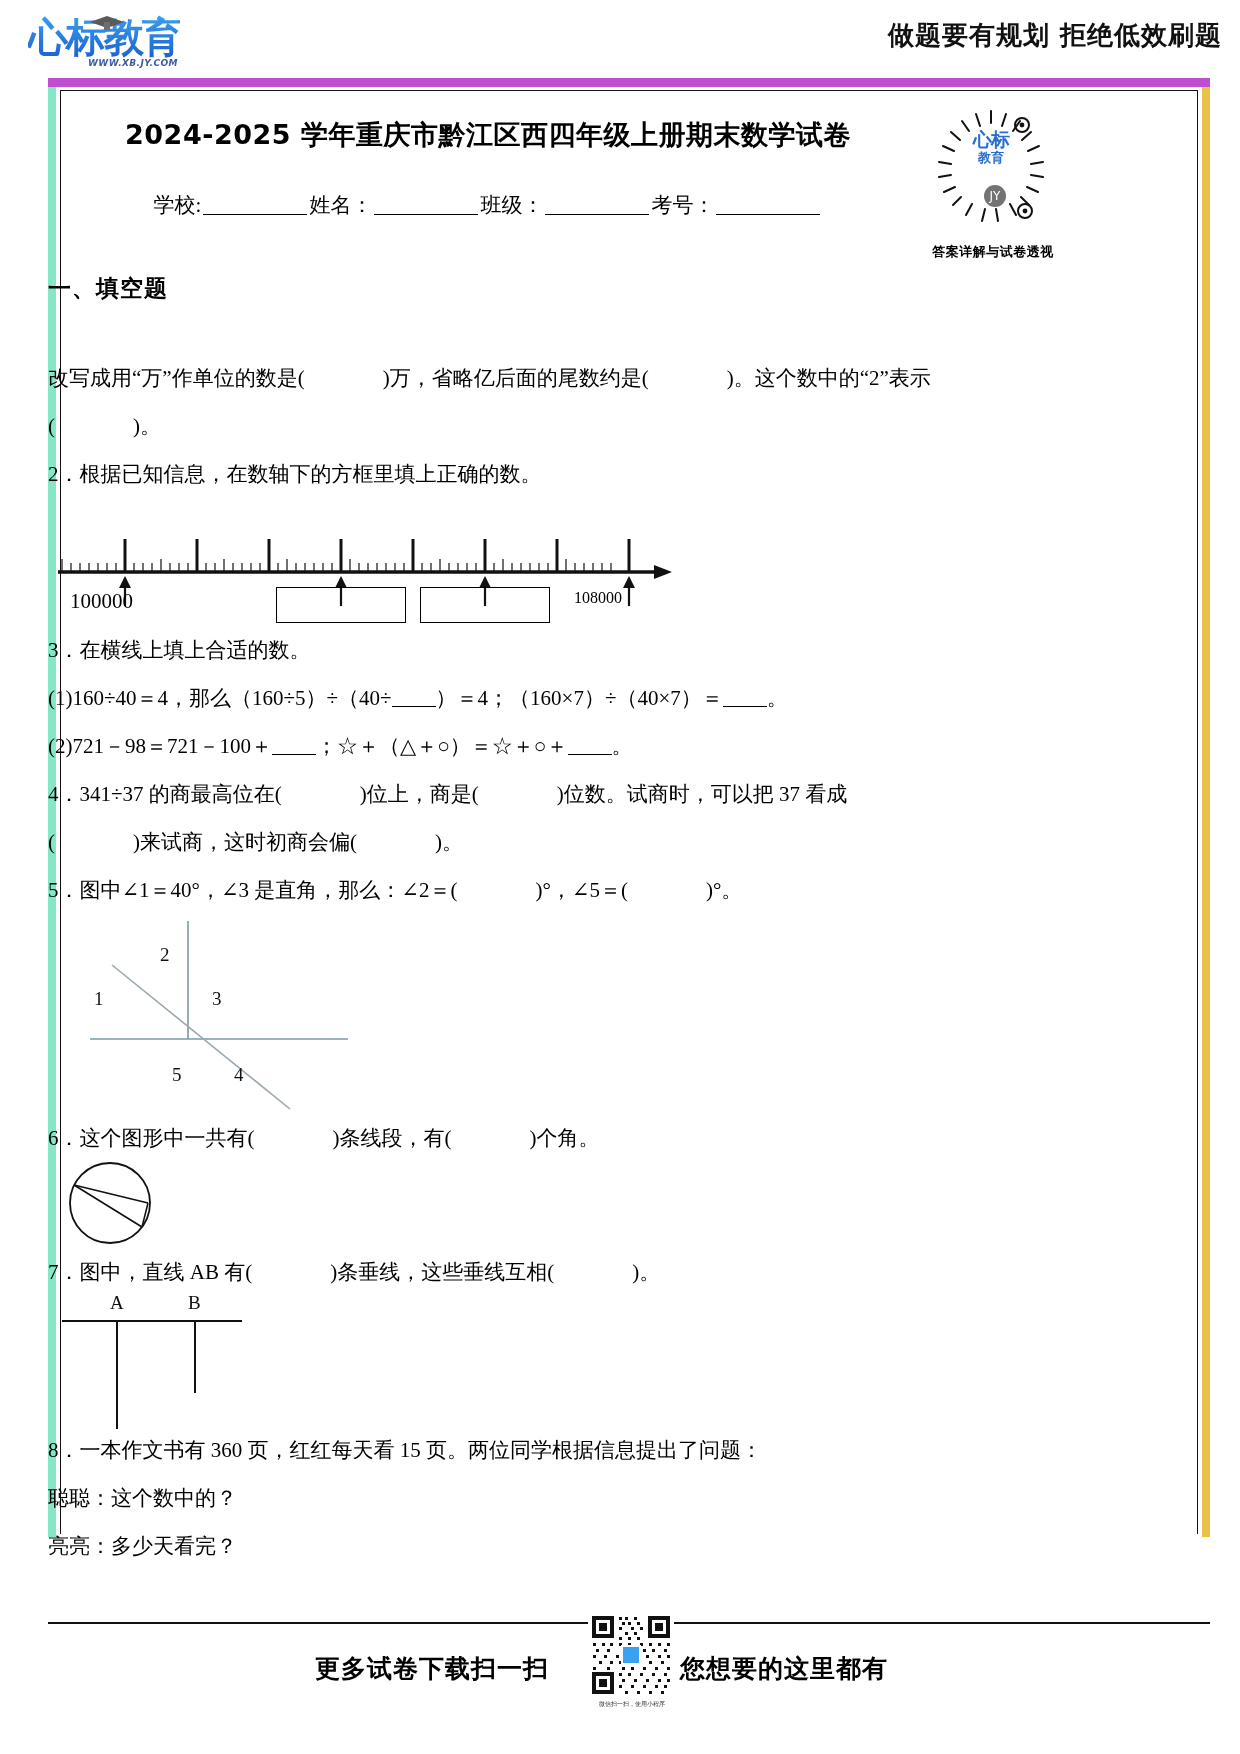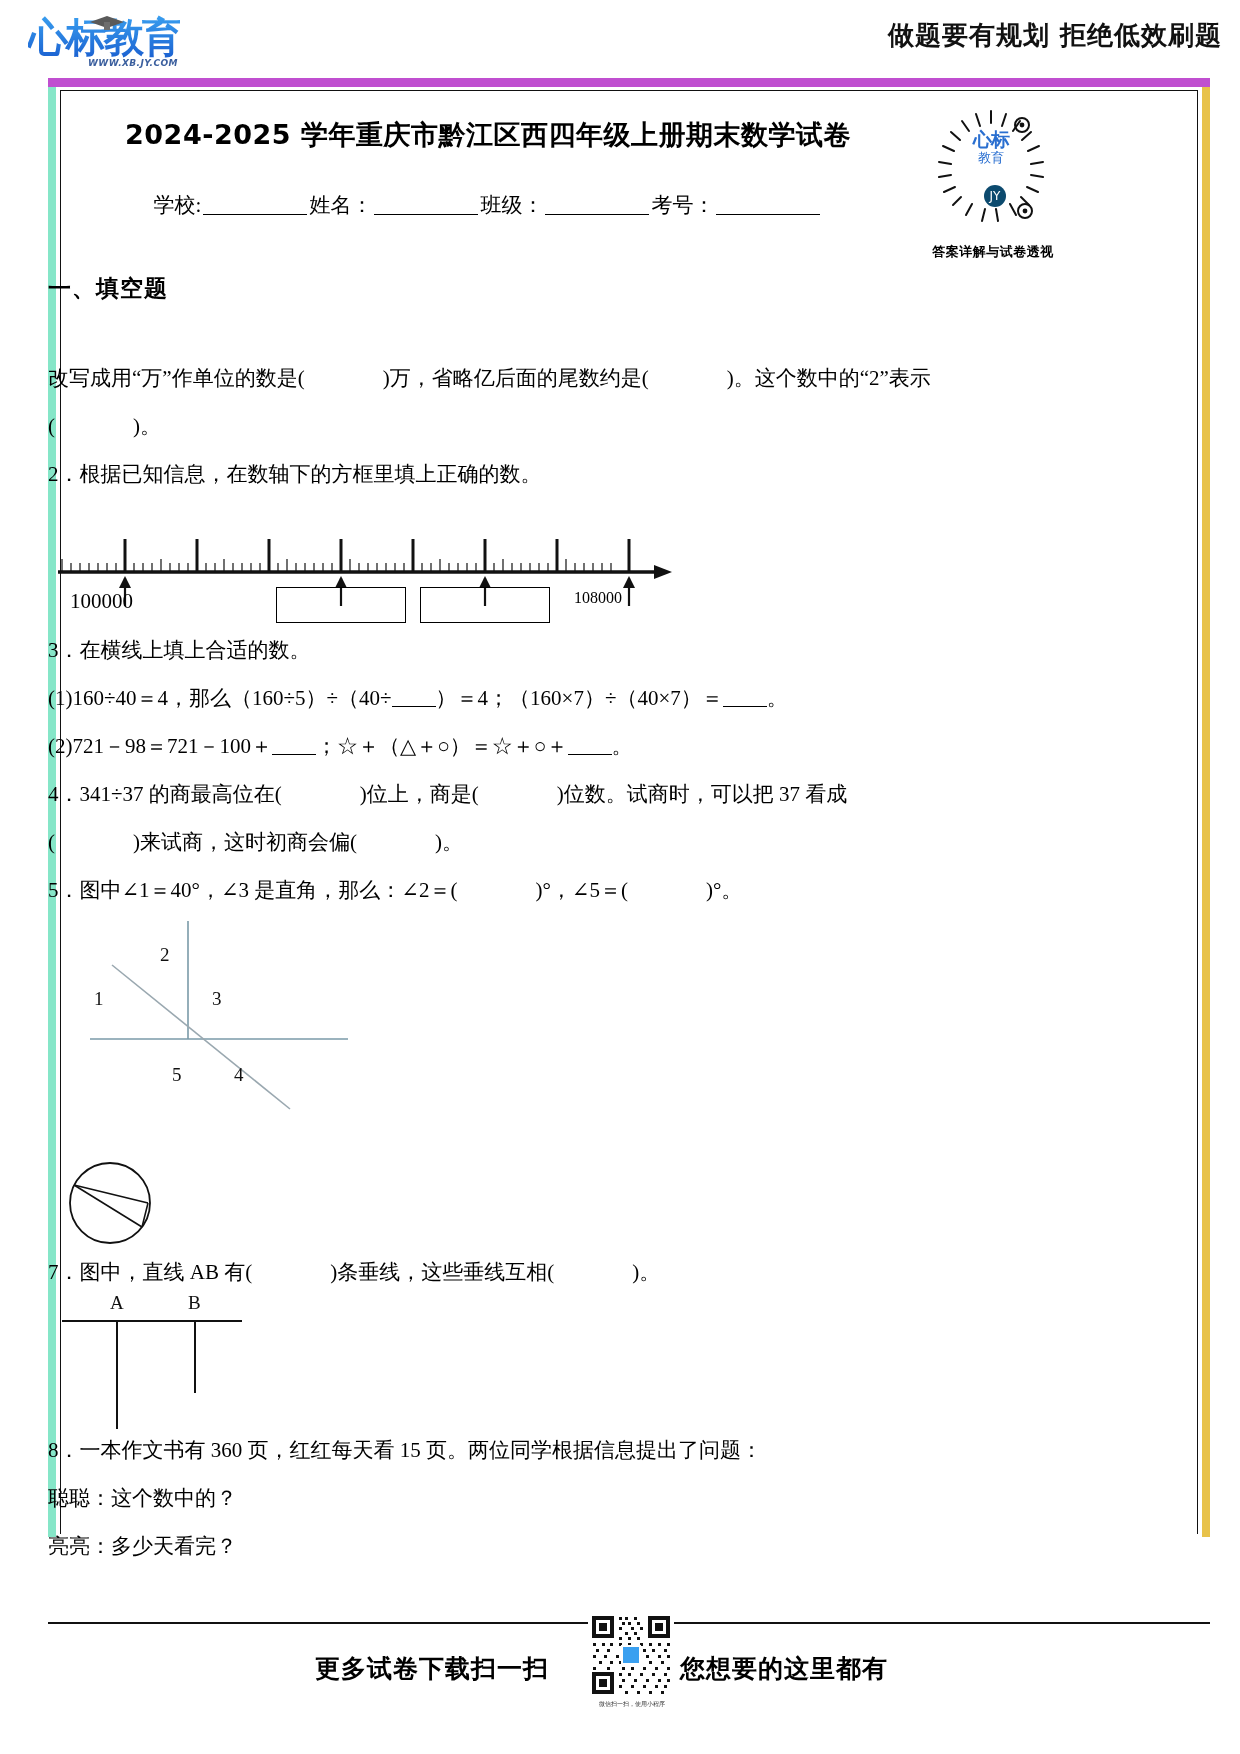--- a/index.html
+++ b/index.html
@@ -157,31 +157,31 @@
   #seal .seal-l1 {
     font-family: "DejaVu Sans", sans-serif;
     font-weight: 700;
     font-size: 19px;
     color: #2a6fd0;
     line-height: 21px;
     letter-spacing: -1px;
   }
   #seal .seal-l2 {
     font-family: "DejaVu Sans", sans-serif;
-    font-weight: 400;
+    font-weight: 700;
     font-size: 13px;
     color: #2a6fd0;
     line-height: 15px;
   }
   #seal .seal-badge {
     position: absolute;
     left: 52px; top: 78px;
     width: 22px; height: 22px;
     border-radius: 50%;
-    background: #0c4a6e;
+    background: #737373;
     color: #fff;
     font-family: "DejaVu Sans", sans-serif;
     font-size: 12px;
     line-height: 22px;
     text-align: center;
   }
   #seal-rays { position: absolute; left: 0; top: 0; }
 
   #seal-caption {
     position: absolute;
@@ -479,20 +479,23 @@
 
       <line x1="44" y1="52" x2="222" y2="196" stroke="#9aa8b0" stroke-width="1.6"></line>
       <text x="92" y="48" font-family="'Liberation Serif', serif" font-size="19" fill="#111">2</text>
       <text x="26" y="92" font-family="'Liberation Serif', serif" font-size="19" fill="#111">1</text>
       <text x="144" y="92" font-family="'Liberation Serif', serif" font-size="19" fill="#111">3</text>
       <text x="104" y="168" font-family="'Liberation Serif', serif" font-size="19" fill="#111">5</text>
       <text x="166" y="168" font-family="'Liberation Serif', serif" font-size="19" fill="#111">4</text>
     </svg>
   </div>
 
+  <div class="q" style="left:0; top:1026px;">
+    <span>6．这个图形中一共有(</span><span class="paren"></span><span>)条线段，有(</span><span class="paren"></span><span>)个角。</span>
+  </div>
 
   <div class="fig" style="left:14px; top:1062px;">
     <svg width="140" height="92" viewBox="0 0 140 92">
       <circle cx="48" cy="46" r="40" fill="none" stroke="#111" stroke-width="1.8"></circle>
       <line x1="12" y1="28" x2="86" y2="46" stroke="#111" stroke-width="1.6"></line>
       <line x1="12" y1="28" x2="80" y2="70" stroke="#111" stroke-width="1.6"></line>
       <line x1="80" y1="70" x2="86" y2="46" stroke="#111" stroke-width="1.6"></line>
     </svg>
   </div>
 

